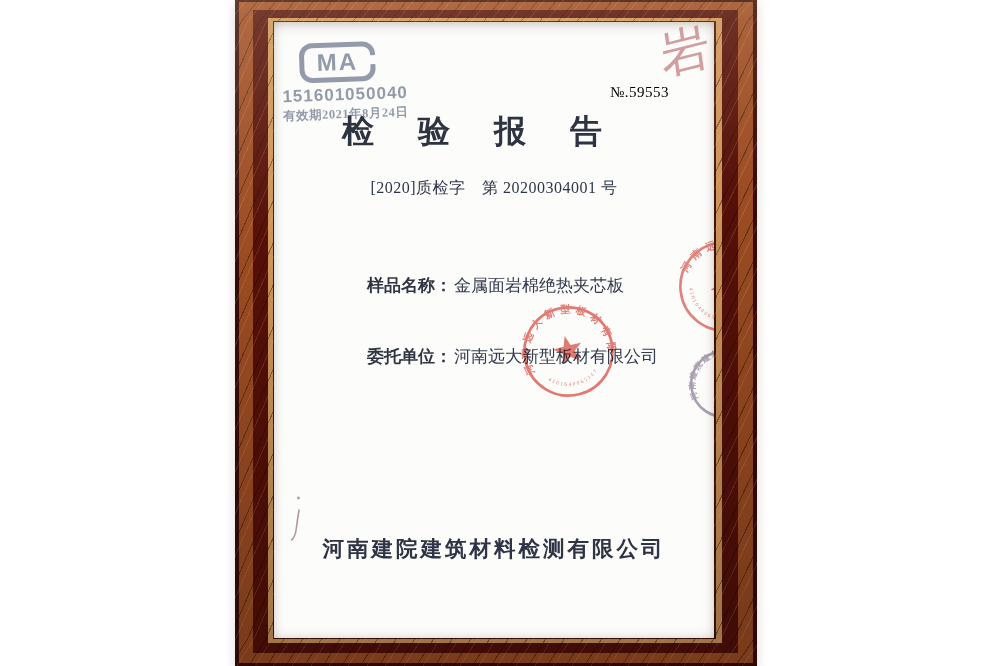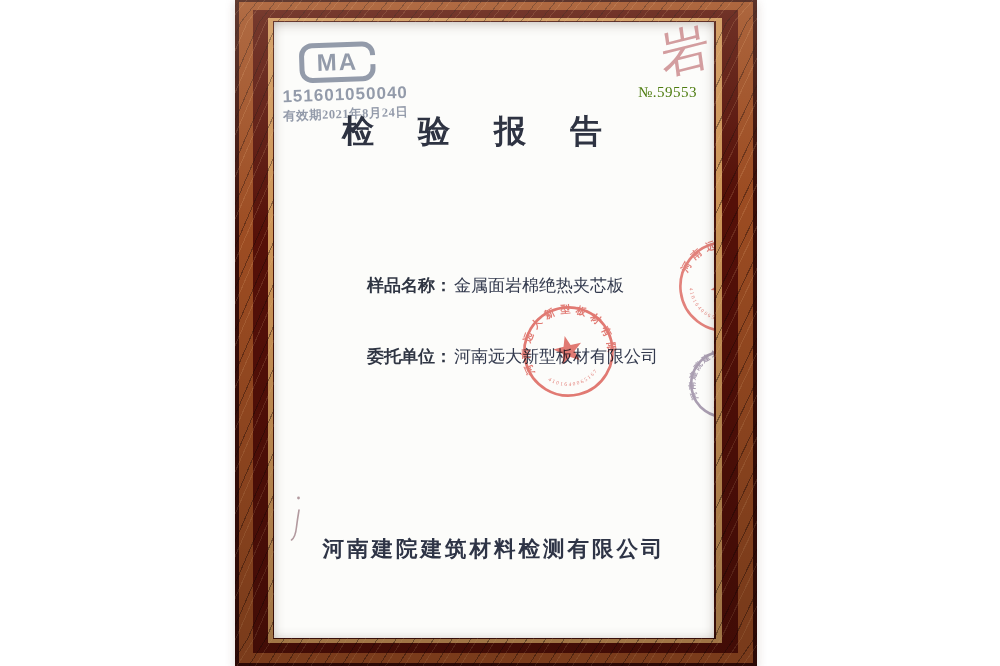--- a/index.html
+++ b/index.html
@@ -75,21 +75,21 @@
   }
   .cma-logo .ma{
     position:absolute;left:0;right:0;top:1px;text-align:center;
     font-family:"Liberation Sans","DejaVu Sans",sans-serif;
     font-size:24px;font-weight:bold;letter-spacing:2px;line-height:28px;
   }
   .cma-no{font-family:"Liberation Sans","DejaVu Sans",sans-serif;
     font-size:17px;font-weight:bold;letter-spacing:1px;margin-top:3px;}
   .cma-valid{font-size:12.5px;font-weight:bold;margin-top:1px;letter-spacing:.5px;}
   
-  .report-no{left:336px;top:62px;font-size:15px;letter-spacing:.5px;color:#4d7c0f;margin-left:28px;}
+  .report-no{left:336px;top:62px;font-size:15px;letter-spacing:.5px;color:#000000;}
   .handwritten{
     left:386px;top:4px;font-size:50px;color:rgba(197,125,128,.75);
     transform:rotate(-14deg) skewX(-6deg);line-height:1;font-weight:300;
   }
   
   .title{
     left:0;top:88px;width:100%;text-align:center;
     font-size:32px;font-weight:bold;color:#2e3342;
     letter-spacing:44px;box-sizing:border-box;white-space:nowrap;
   }
@@ -133,20 +133,21 @@
               </div>
               <div class="cma-no">151601050040</div>
               <div class="cma-valid">有效期2021年8月24日</div>
             </div>
 
             <div class="abs handwritten">岩</div>
 
             <div class="abs report-no">№.59553</div>
 
             <div class="abs title">检验报告</div>
+            <div class="abs doc-no">[2020]质检字　第 20200304001 号</div>
 
             <div class="abs row row2">
               <span class="lab">委托单位：</span><span class="val">河南远大新型板材有限公司</span>
             </div>
             <div class="abs row row1">
               <span class="lab">样品名称：</span><span class="val">金属面岩棉绝热夹芯板</span>
             </div>
 
             <div class="abs issuer">河南建院建筑材料检测有限公司</div>
 

